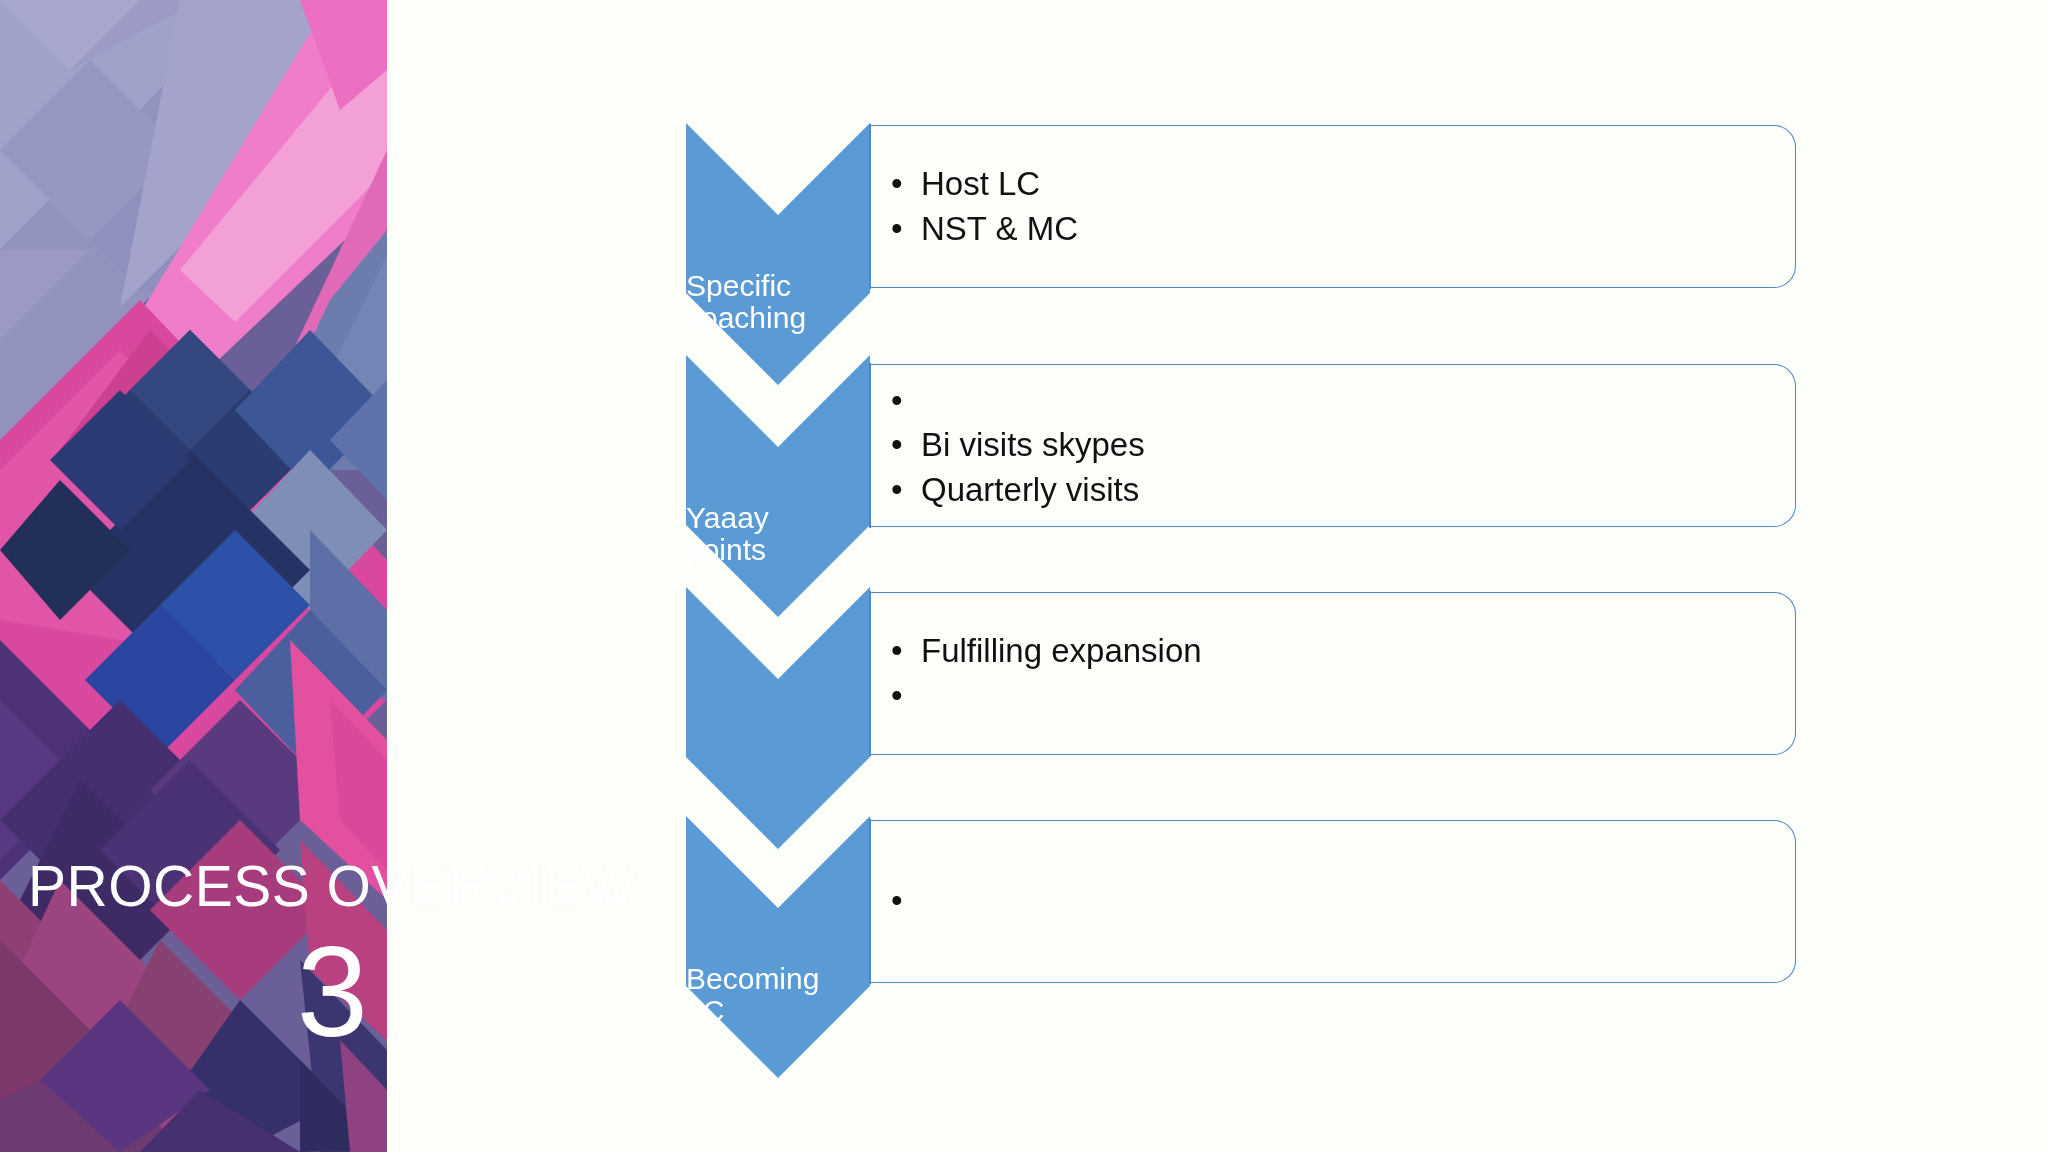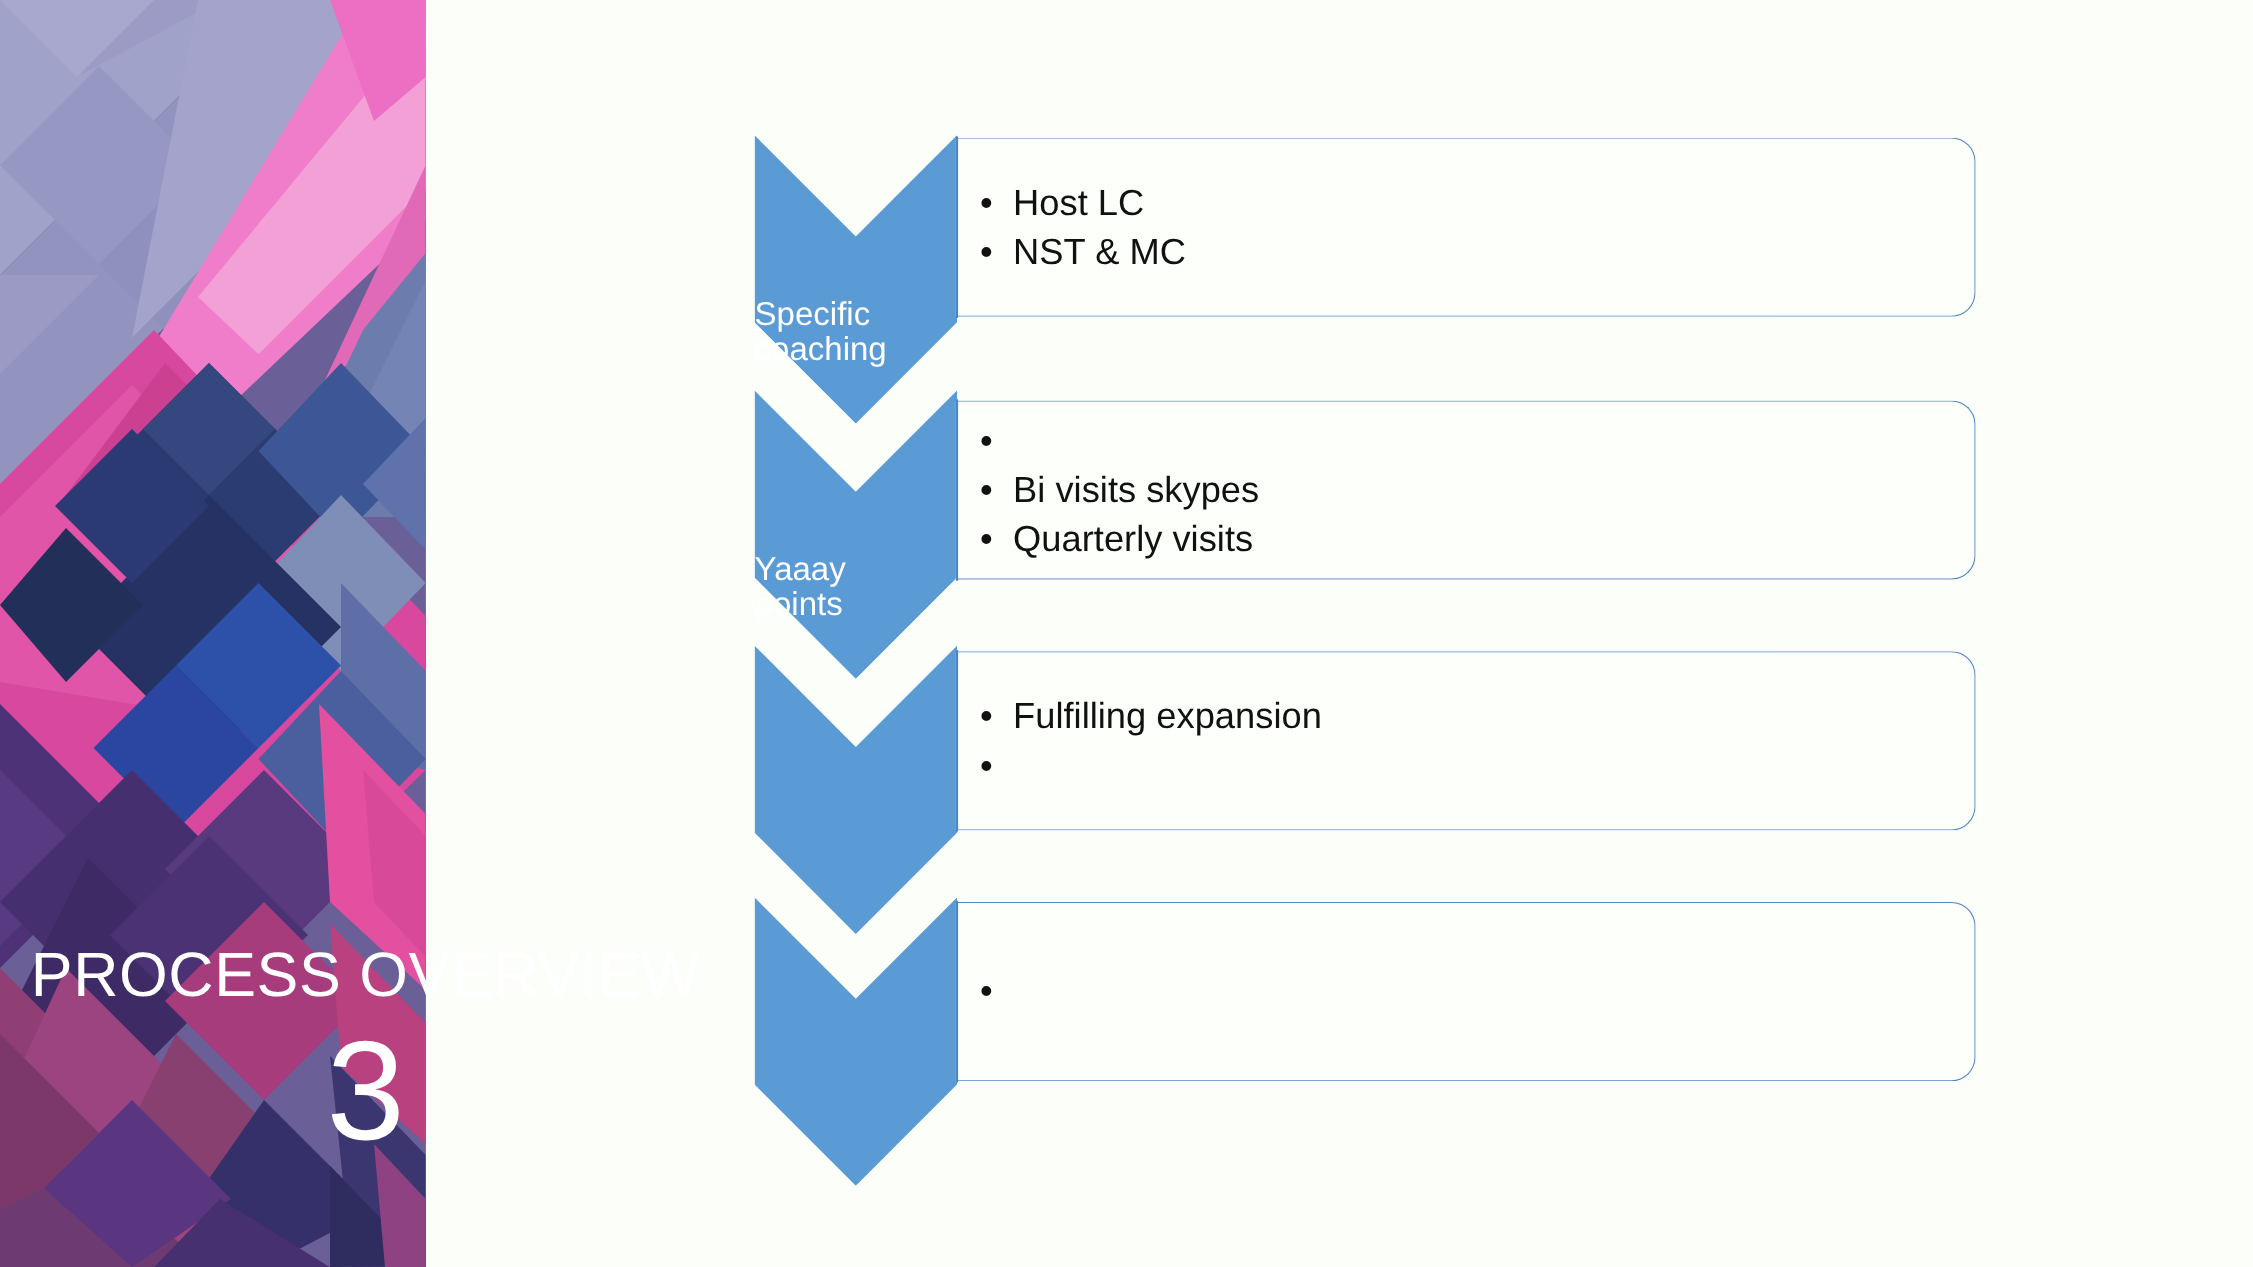--- a/index.html
+++ b/index.html
@@ -303,20 +303,24 @@
           <span class="bullet-dot">•</span>
         </div>
       </div>
     </div>
 
     <div class="process-step" style="top:0;">
       <div class="chevron" style="top:816px; height:262px;">
         <svg class="chevron-shape" viewBox="0 0 184 262" preserveAspectRatio="none">
           <polygon points="0,0 92,92 184,0 184,170 92,262 0,170" fill="#5B9BD5"></polygon>
         </svg>
+        <div class="chevron-label" style="top:147px;">
+          <div>Becoming</div>
+          <div>LC</div>
+        </div>
       </div>
       <div class="content-box" style="top:820px; height:163px;">
         <div class="bullet-row">
           <span class="bullet-dot">•</span>
         </div>
       </div>
     </div>
 
   </div>
 </div>

